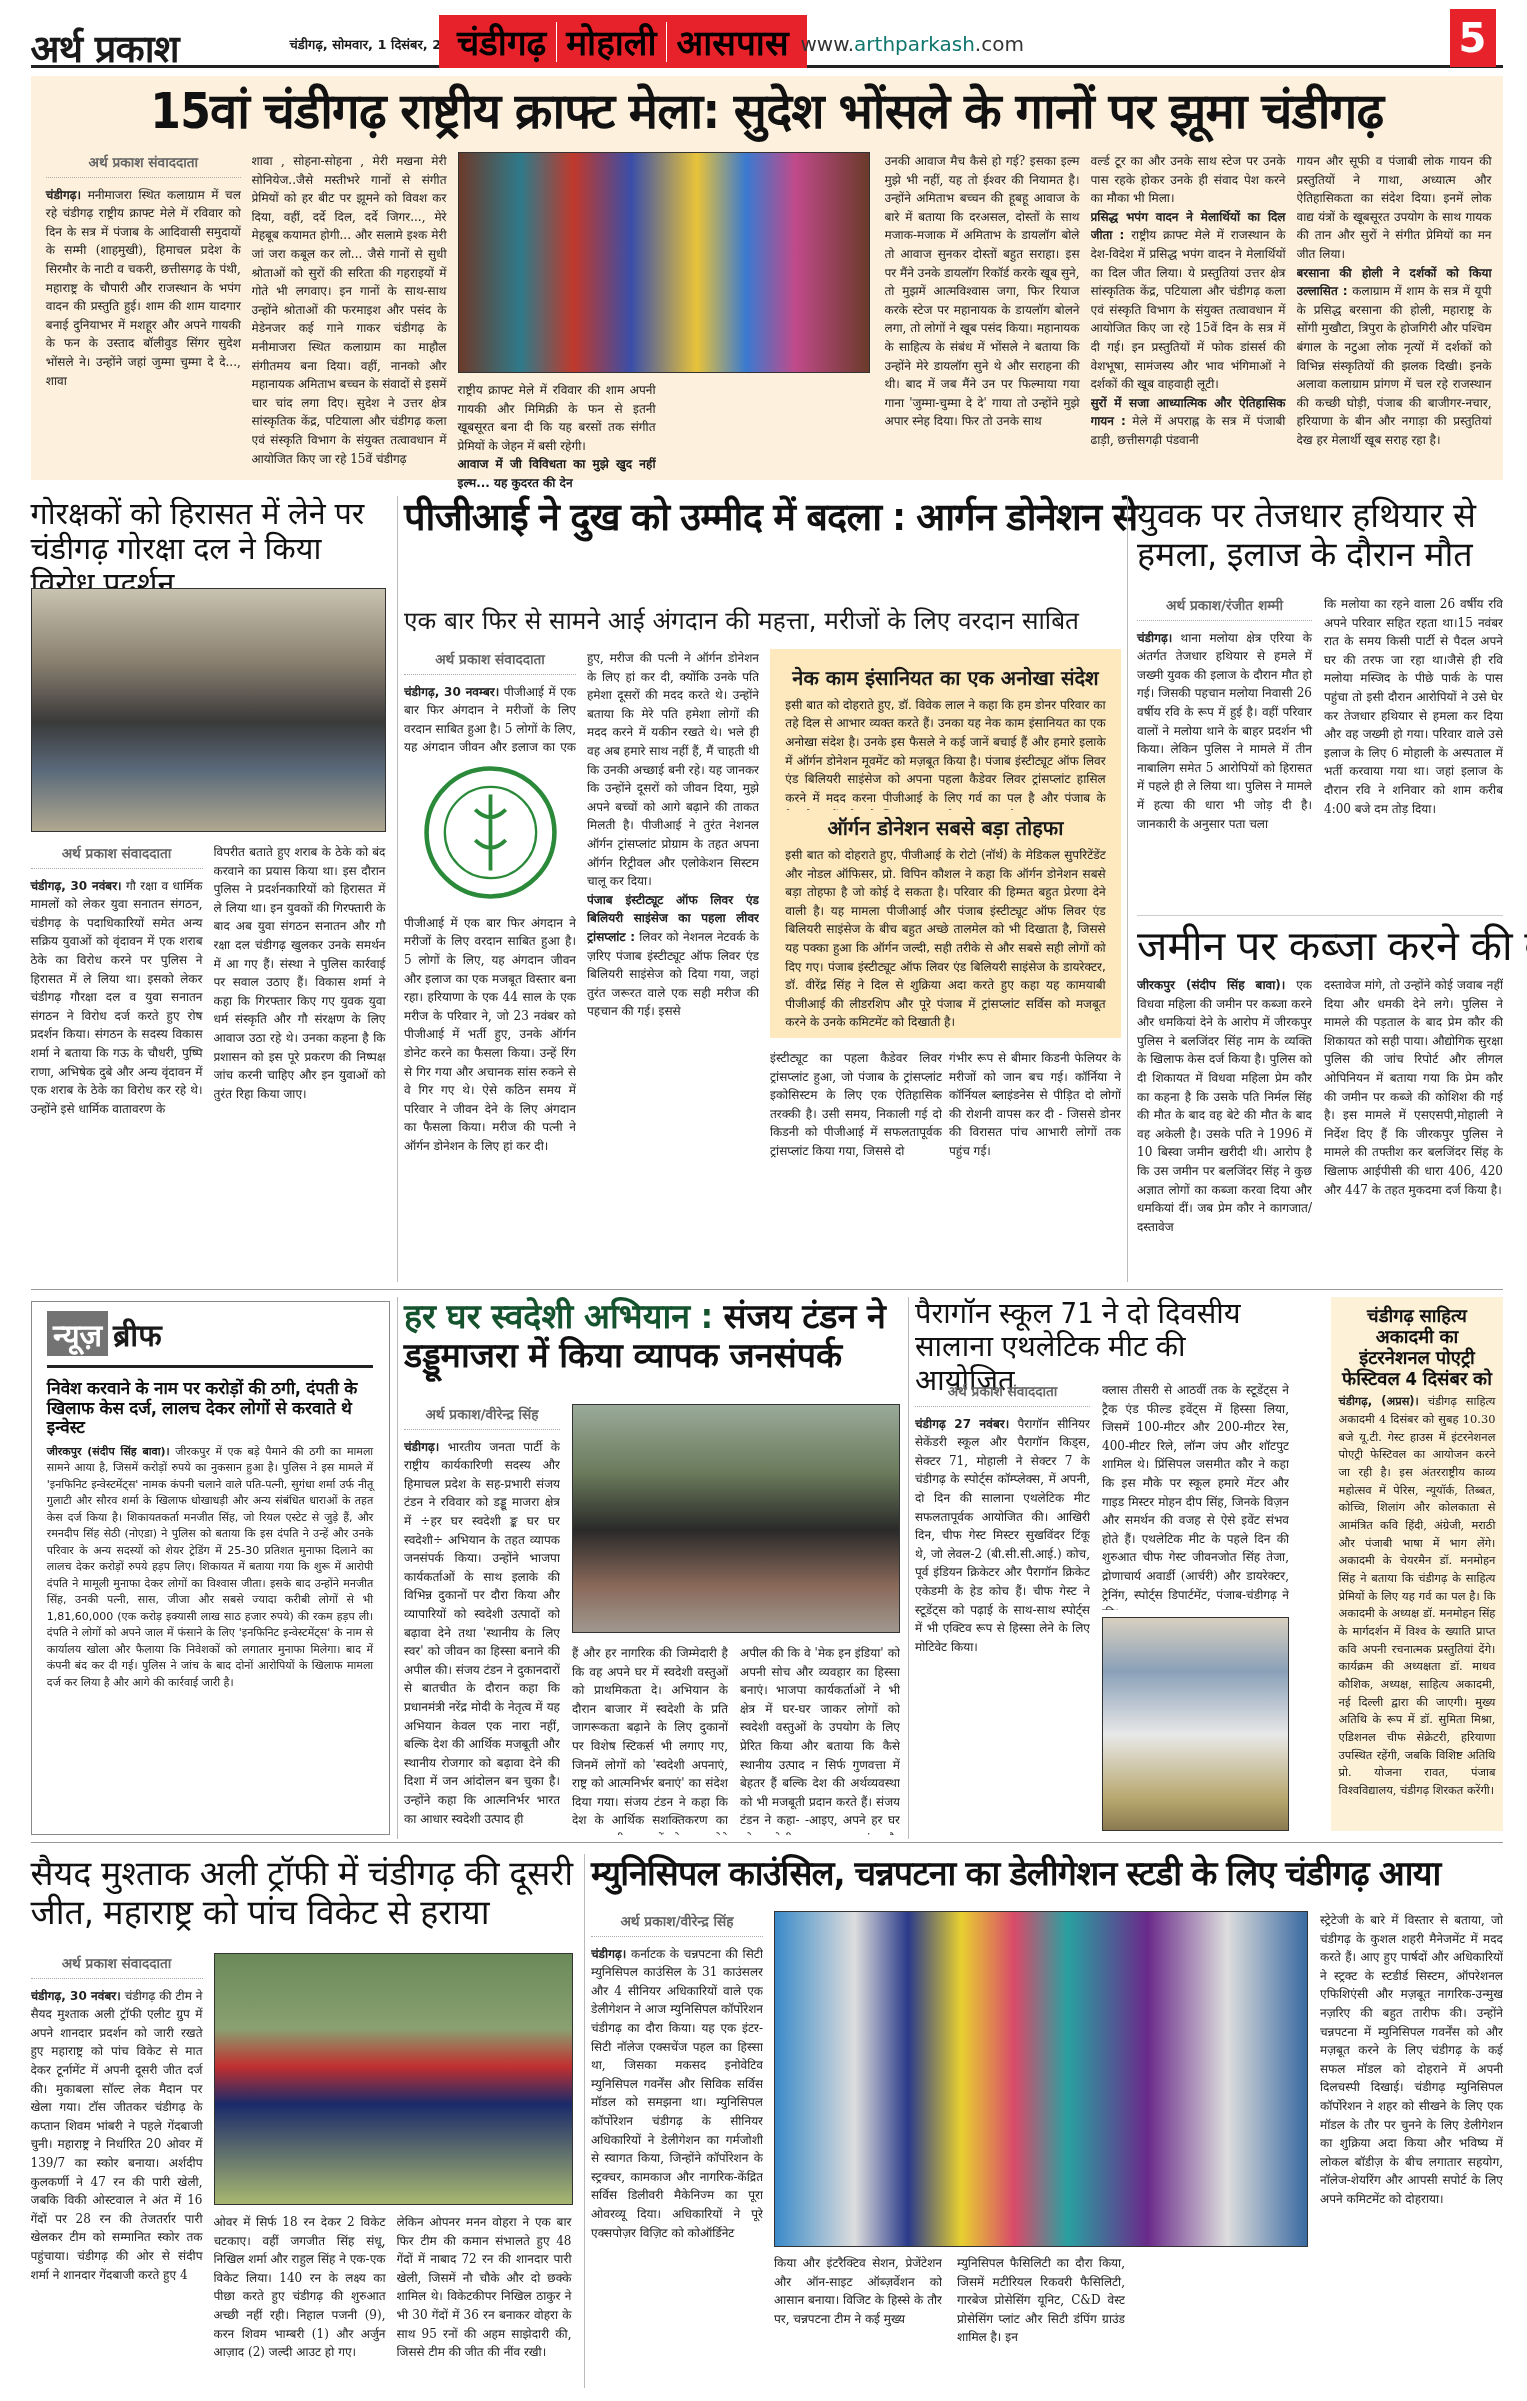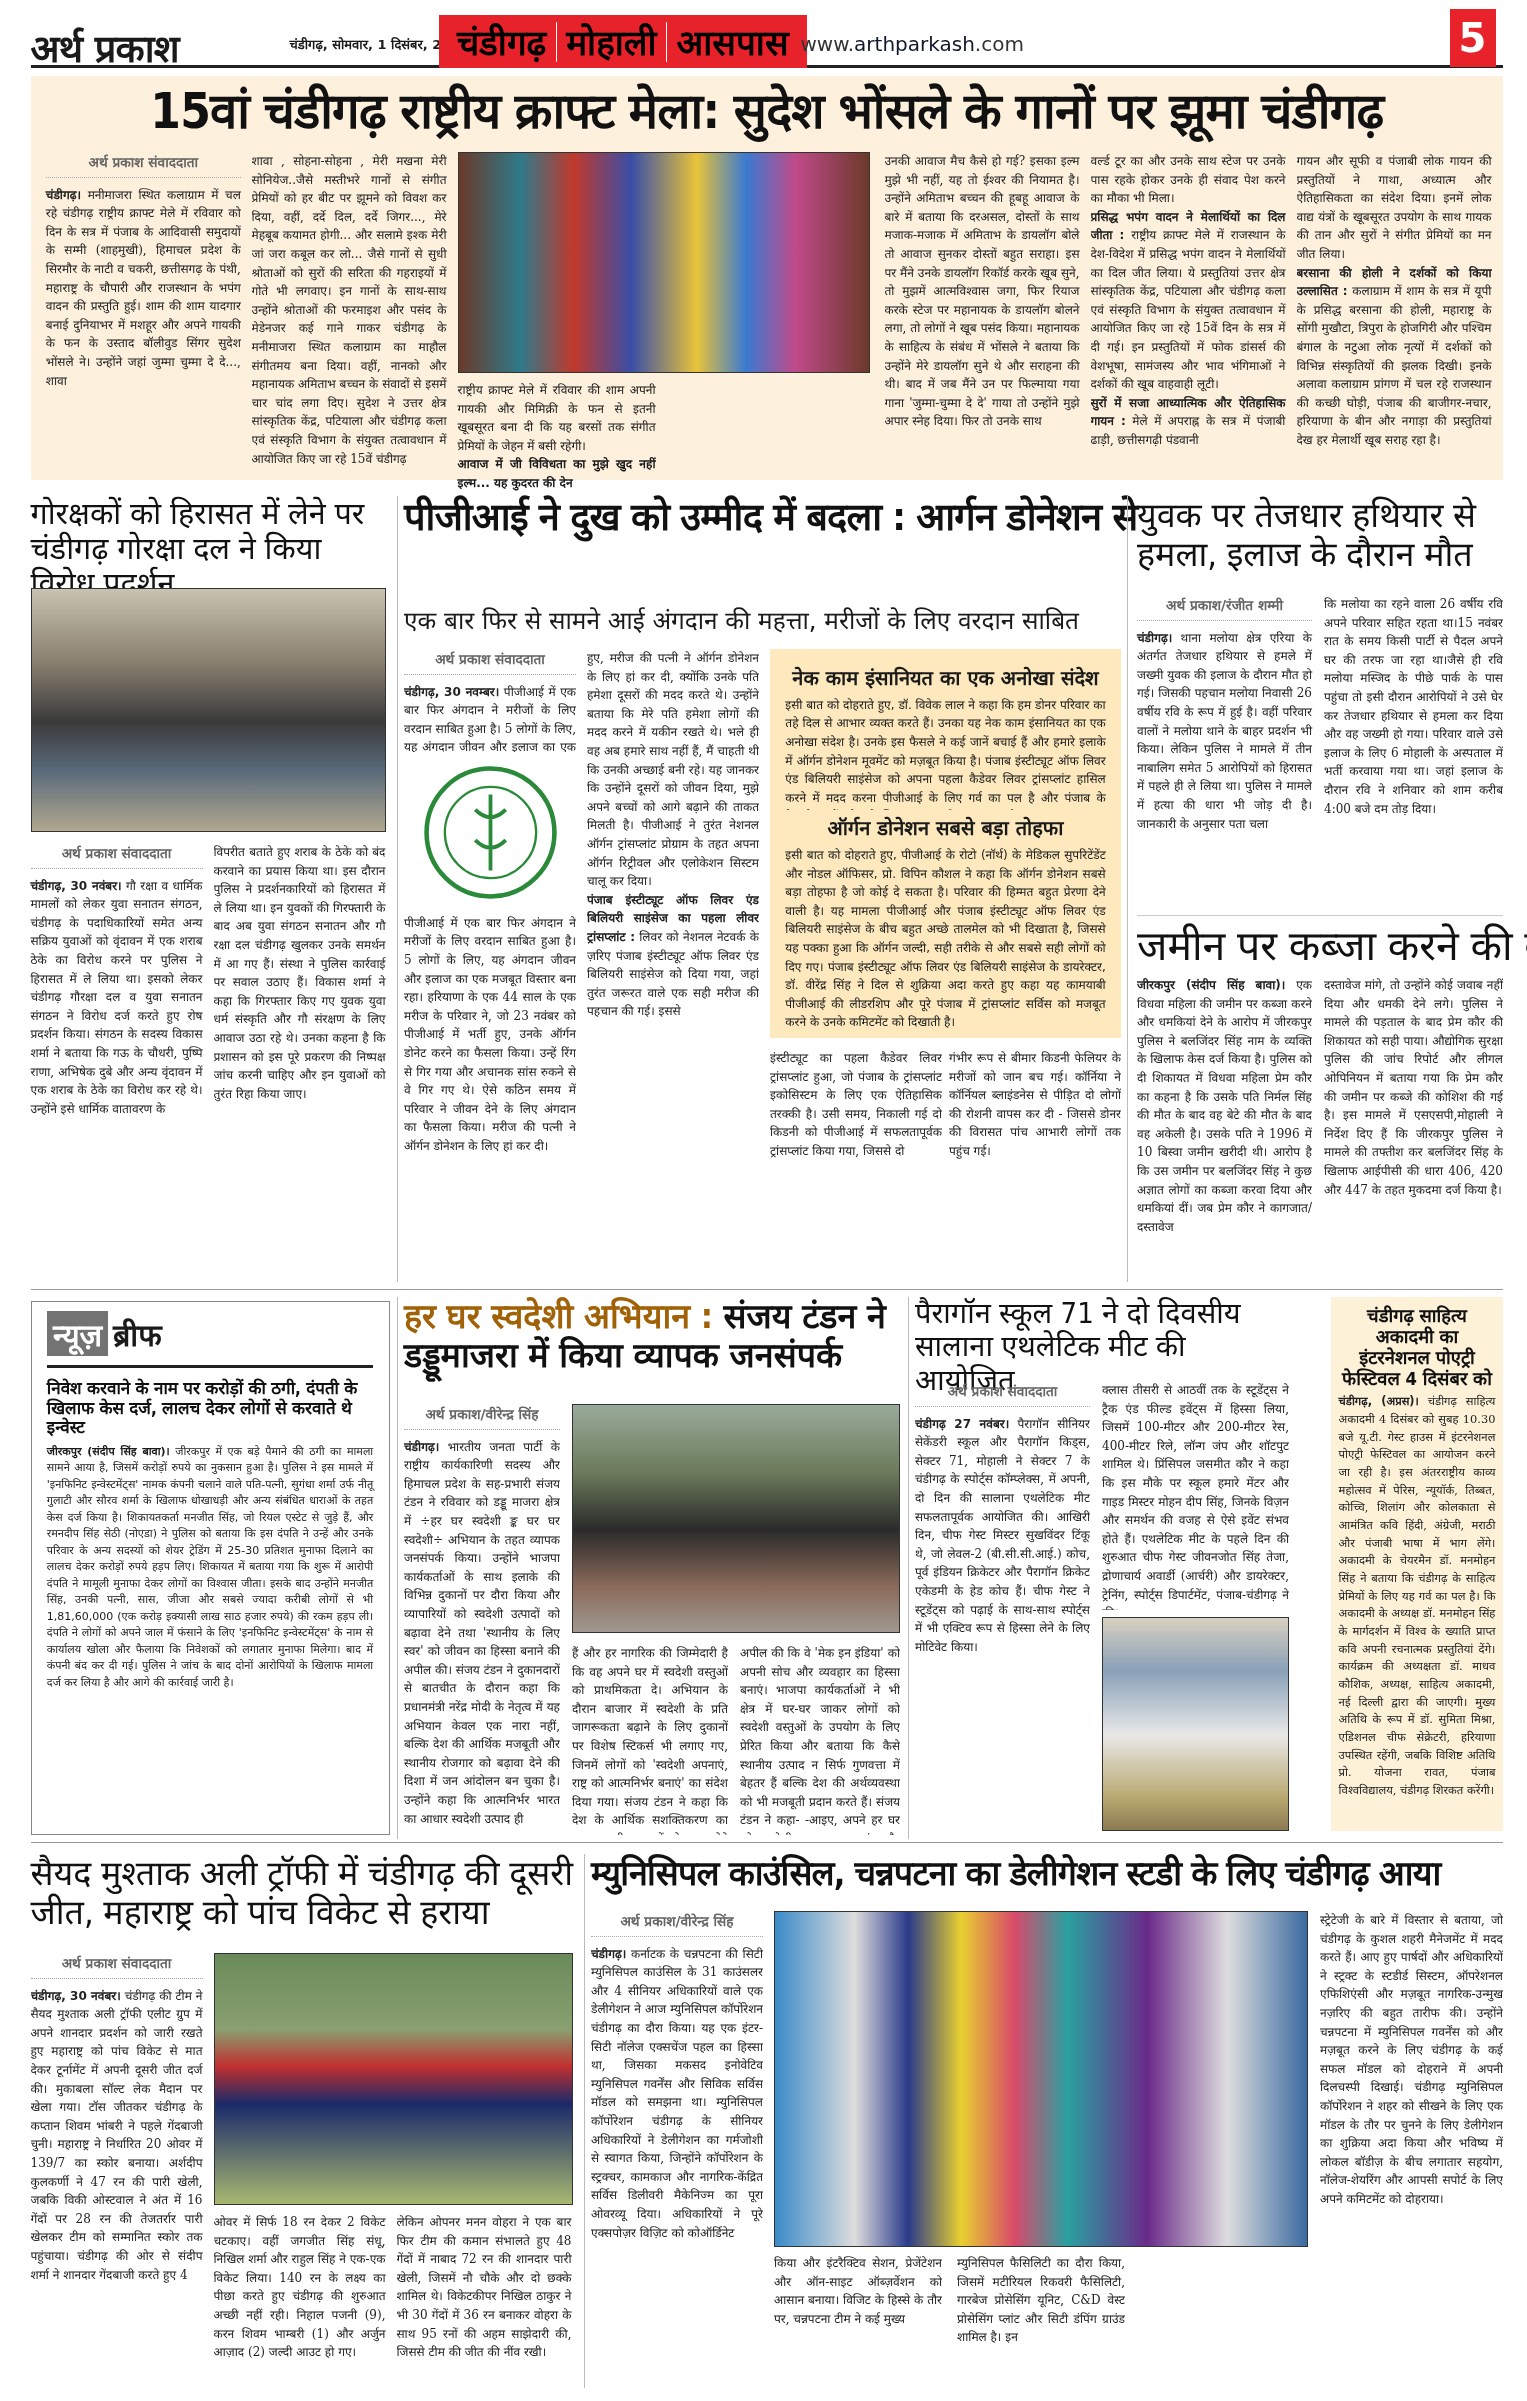--- a/index.html
+++ b/index.html
@@ -5,21 +5,21 @@
 *{box-sizing:border-box;margin:0;padding:0}
 body{width:1527px;height:2401px;background:#fff;font-family:"DejaVu Sans",sans-serif;color:#1a1a1a;position:relative;overflow:hidden}
 .abs{position:absolute}
 .mast{left:30.5px;top:15.3px;width:1472px;height:53px;border-bottom:3.8px solid #222}
 .logo{left:0;top:6.1px;font-size:38px;font-weight:bold;font-family:"DejaVu Serif",serif;letter-spacing:-0.8px}
 .dateline{left:259px;top:20px;font-size:13px;font-weight:bold}
 .redbox{left:408px;top:0;height:53px;background:#e8222a;color:#000000;display:flex;align-items:center;padding:0 9.2px}
 .redbox span{font-size:35px;font-weight:bold;padding:0 9.2px}
 .redbox .sep{width:1.5px;height:40px;background:#fff;padding:0}
 .url{left:770px;top:17px;font-size:20px;color:#333}
-.url .red{color:#0f172a}
+.url .red{color:#0f766e}
 .pageno{left:1419px;top:-6.1px;width:46px;height:58px;background:#e8222a;color:#fff;font-size:40px;font-weight:bold;text-align:center;line-height:58px}
 .cream{background:#fdf0dc}
 .headline{font-family:"DejaVu Sans Condensed","DejaVu Sans",sans-serif;font-weight:bold;color:#111;line-height:1.15}
 .byline{font-size:13.7px;font-weight:bold;color:#666;text-align:center;border-bottom:1.5px dotted #aaa;padding-bottom:6.1px;margin-bottom:7.6px}
 .body{font-family:"DejaVu Serif",serif;font-size:12px;line-height:1.55;text-align:justify;color:#222}
 .body b{font-family:"DejaVu Sans",sans-serif}
 .photo{background:linear-gradient(135deg,#7a8c6e,#b8a98a 40%,#6b5a4a 70%,#3e4a5a);border:0.8px solid #333}
 .photo.dance{background:linear-gradient(90deg,#6b3a2a 0%,#2e7a8a 15%,#c0392b 28%,#3a4ea8 42%,#e8c33a 58%,#3a7ad0 70%,#c04a8a 82%,#6b3a2a 100%)}
 .photo.crowd{background:linear-gradient(180deg,#c8c2b0 0%,#8a8070 30%,#3a3a3a 55%,#5a6a7a 75%,#b0a890 100%)}
 .photo.logo-emblem{background:#fff;border:none;display:flex;align-items:center;justify-content:center}
@@ -32,21 +32,21 @@
 .orbox .p{font-size:12px;line-height:1.55;font-family:"DejaVu Sans",sans-serif;text-align:justify}
 .vline{background:#bbb;width:0.8px}
 .hline{background:#ccc;height:0.8px}
 .caption{font-family:"DejaVu Serif",serif;font-size:12px;line-height:1.55;text-align:justify}
 .caption b{font-family:"DejaVu Sans",sans-serif}
 .nbox{border:1.5px solid #888;padding:9.2px 15.3px}
 .nb-title{display:flex;align-items:center;gap:4.6px;margin-bottom:9.2px}
 .nb-red{background:#737373;color:#fff;font-size:30.5px;font-weight:bold;padding:1.5px 6.1px}
 .nb-black{font-size:30.5px;font-weight:bold}
 .nb-rule{height:3.1px;background:#222;margin:6.1px 0 10.7px}
-.red-text{color:#a16207}
+.red-text{color:#14532d}
 </style>
 </head>
 <body>
 
 <header class="abs mast">
   <div class="abs logo">अर्थ प्रकाश</div>
   <div class="abs dateline">चंडीगढ़, सोमवार, 1 दिसंबर, 2025</div>
   <div class="abs redbox">
     <span>चंडीगढ़</span>
     <span class="sep"></span>

